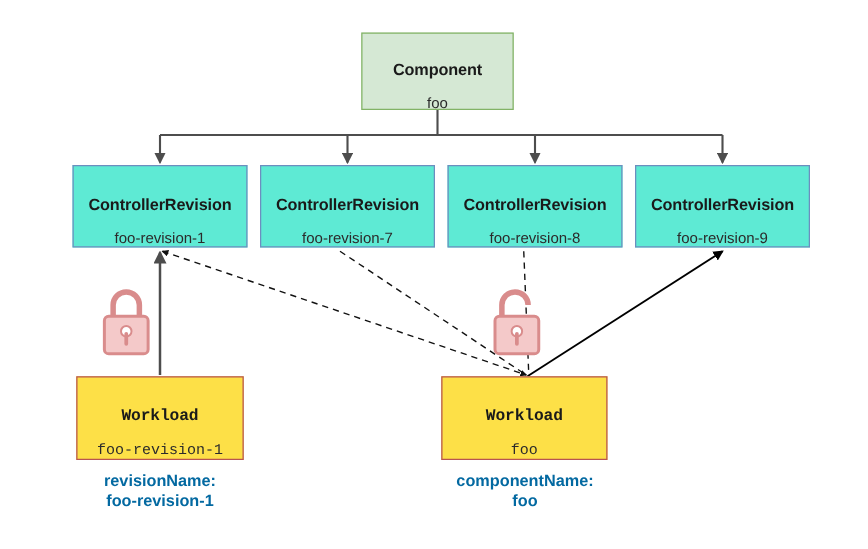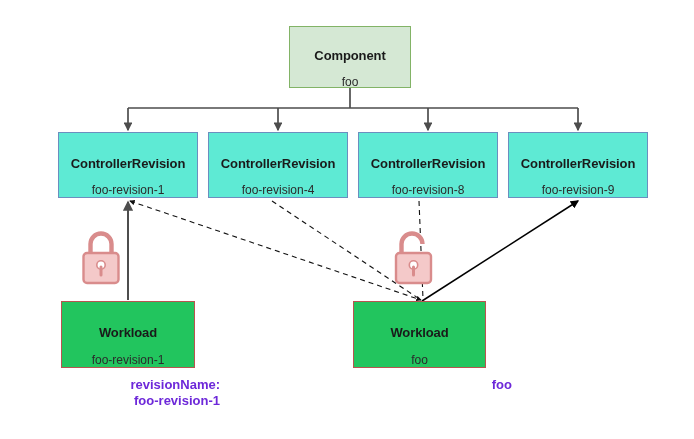--- a/index.html
+++ b/index.html
@@ -49,27 +49,28 @@
   }
   .node-component {
     background: #d5e8d4;
     border: 1.2px solid #82b366;
   }
   .node-cr {
     background: #5eead4;
     border: 1.2px solid #6c8ebf;
   }
   .node-workload {
-    background: #22c55e;
+    background: #fde047;
     border: 1.2px solid #b85450;
+    font-family: Liberation Mono, monospace;
   }
   .annot {
     position: absolute;
-    text-align: right;
-    color: #6d28d9;
+    text-align: center;
+    color: #0369a1;
     font-weight: bold;
     font-size: 13px;
     line-height: 1.25;
     z-index: 3;
   }
   .annot .l1 { display: block; }
   .annot .l2 { display: block; }
   .lock {
     position: absolute;
     z-index: 4;
@@ -135,21 +136,21 @@
     <span class="sub">foo</span>
   </div>
 
   <div class="node node-cr" style="left:58px; top:132px; width:140px; height:66px;">
     <span class="title">ControllerRevision</span>
     <span class="sub">foo-revision-1</span>
   </div>
 
   <div class="node node-cr" style="left:208px; top:132px; width:140px; height:66px;">
     <span class="title">ControllerRevision</span>
-    <span class="sub">foo-revision-4</span>
+    <span class="sub">foo-revision-7</span>
   </div>
 
   <div class="node node-cr" style="left:358px; top:132px; width:140px; height:66px;">
     <span class="title">ControllerRevision</span>
     <span class="sub">foo-revision-8</span>
   </div>
 
   <div class="node node-cr" style="left:508px; top:132px; width:140px; height:66px;">
     <span class="title">ControllerRevision</span>
     <span class="sub">foo-revision-9</span>
@@ -182,16 +183,17 @@
       <path d="M 23.5 39 L 23.5 47" stroke="#d98c8c" stroke-width="3.0" stroke-linecap="round"></path>
     </svg>
   </div>
 
   <div class="annot" style="left:36px; top:377px; width:184px;">
     <span class="l1">revisionName:</span>
     <span class="l2">foo-revision-1</span>
   </div>
 
   <div class="annot" style="left:328px; top:377px; width:184px;">
+    <span class="l1">componentName:</span>
     <span class="l2">foo</span>
   </div>
 
 </div>
 
 </body></html>

